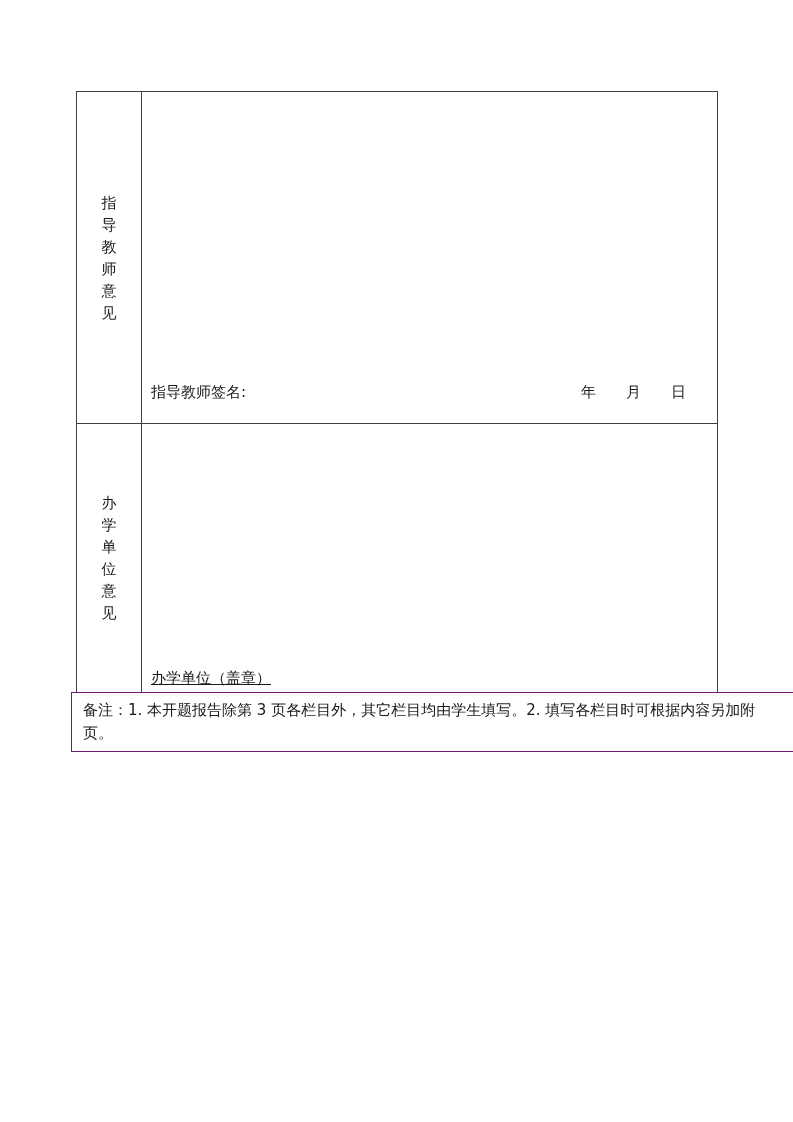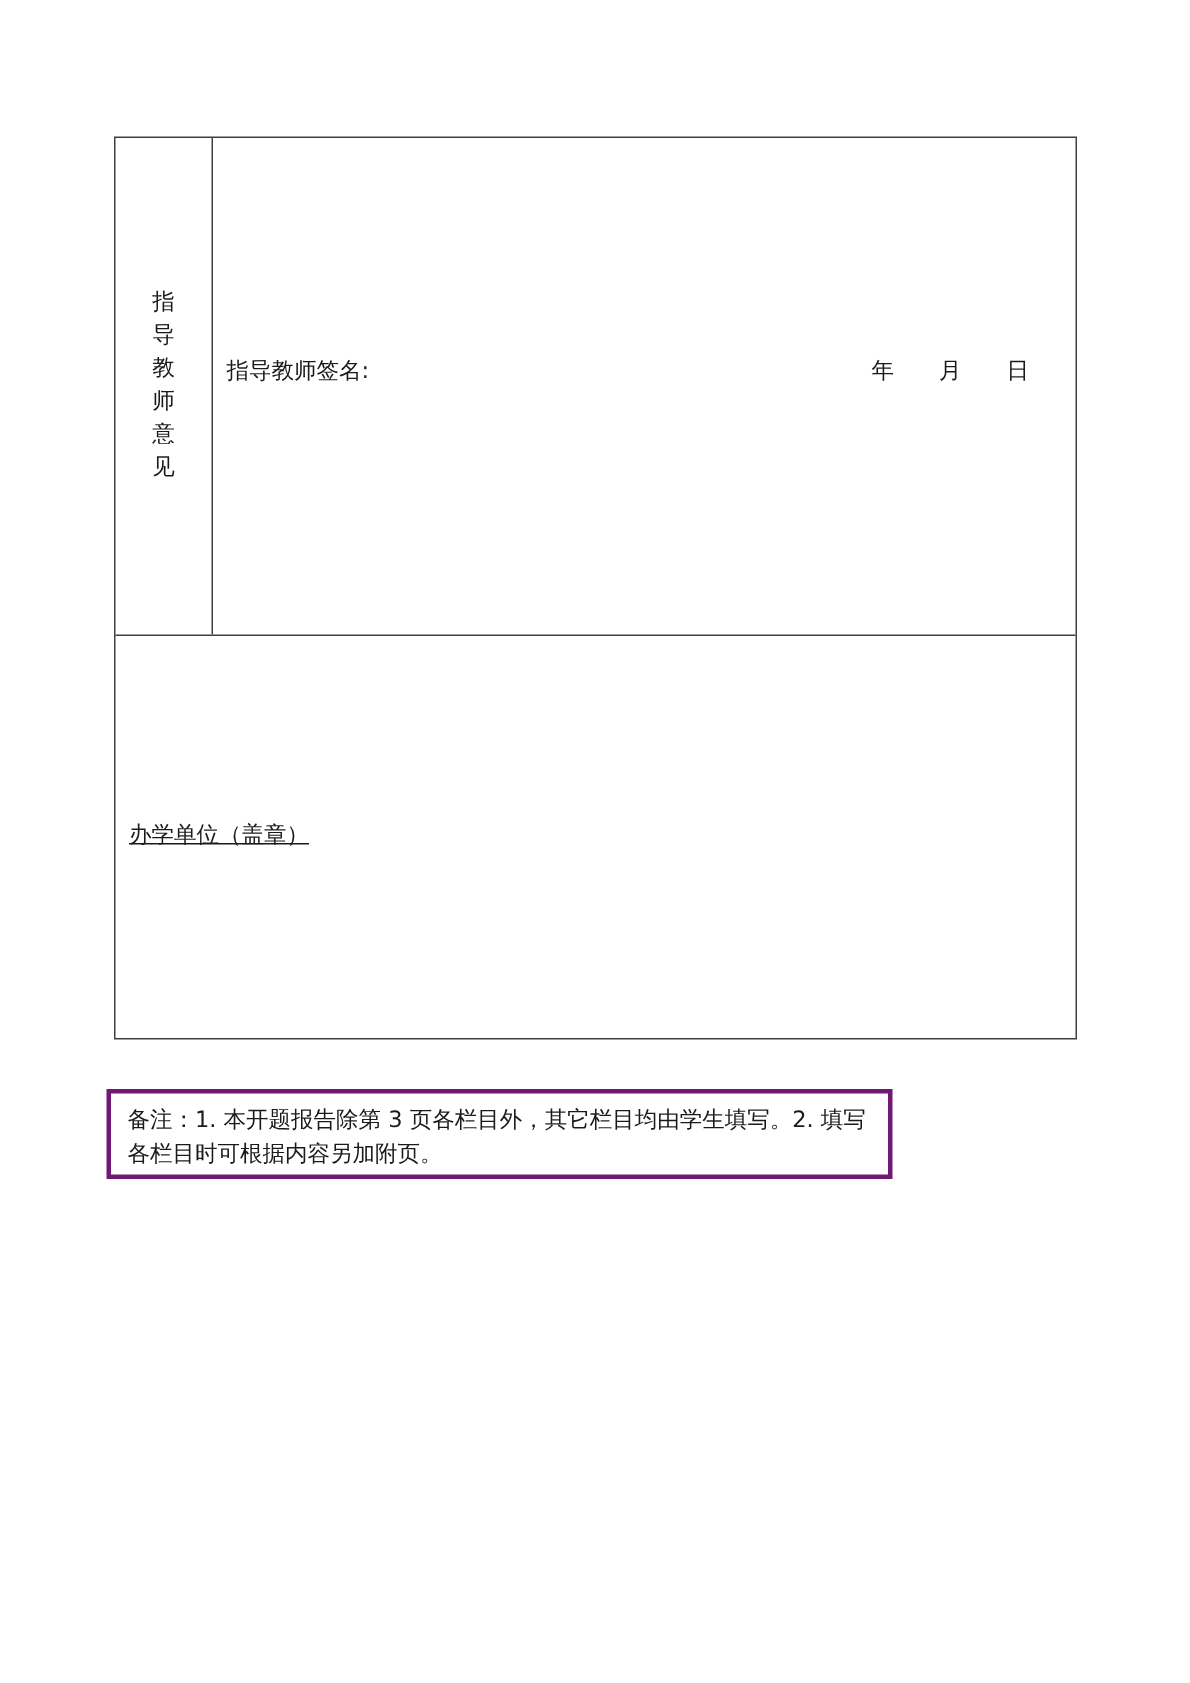--- a/index.html
+++ b/index.html
@@ -33,49 +33,48 @@
     align-items: center;
     justify-content: center;
   }
   .vlabel {
     width: 16px;
     font-size: 15px;
     line-height: 22px;
     text-align: center;
     word-break: break-all;
     white-space: normal;
-    font-family: Liberation Mono, monospace;
   }
   .content-col {
     flex: 1;
     display: flex;
     flex-direction: column;
-    justify-content: center;
+    justify-content: flex-end;
     min-width: 0;
   }
   .sign-line {
     display: flex;
     justify-content: space-between;
     align-items: baseline;
     padding: 0 31px 22px 9px;
     font-size: 15px;
     line-height: 18px;
     white-space: pre;
   }
   .seal-line {
     padding: 0 0 5px 9px;
     font-size: 15px;
     line-height: 18px;
     text-decoration: underline;
   }
   .note-box {
     position: absolute;
-    left: 71px; top: 726px;
-    width: 524px; height: 60px;
-    border: 3px solid #701a75;
+    left: 71px; top: 692px;
+    width: 723px; height: 60px;
+    border: 1px solid #701a75;
   }
   .note-text {
     padding: 6px 10px 0 11px;
     font-size: 15px;
     line-height: 23px;
   }
 </style>
 </head>
 <body>
 
@@ -89,20 +88,23 @@
       </div>
       <div class="content-col">
         <div class="sign-line">
           <span>指导教师签名:</span>
           <span>年　　月　　日</span>
         </div>
       </div>
     </div>
 
     <div class="frow r2">
+      <div class="label-col">
+        <div class="vlabel">办学单位意见</div>
+      </div>
       <div class="content-col">
         <div class="seal-line">
           <span>办学单位（盖章）</span>
         </div>
       </div>
     </div>
 
   </div>
 
   <div class="note-box">

